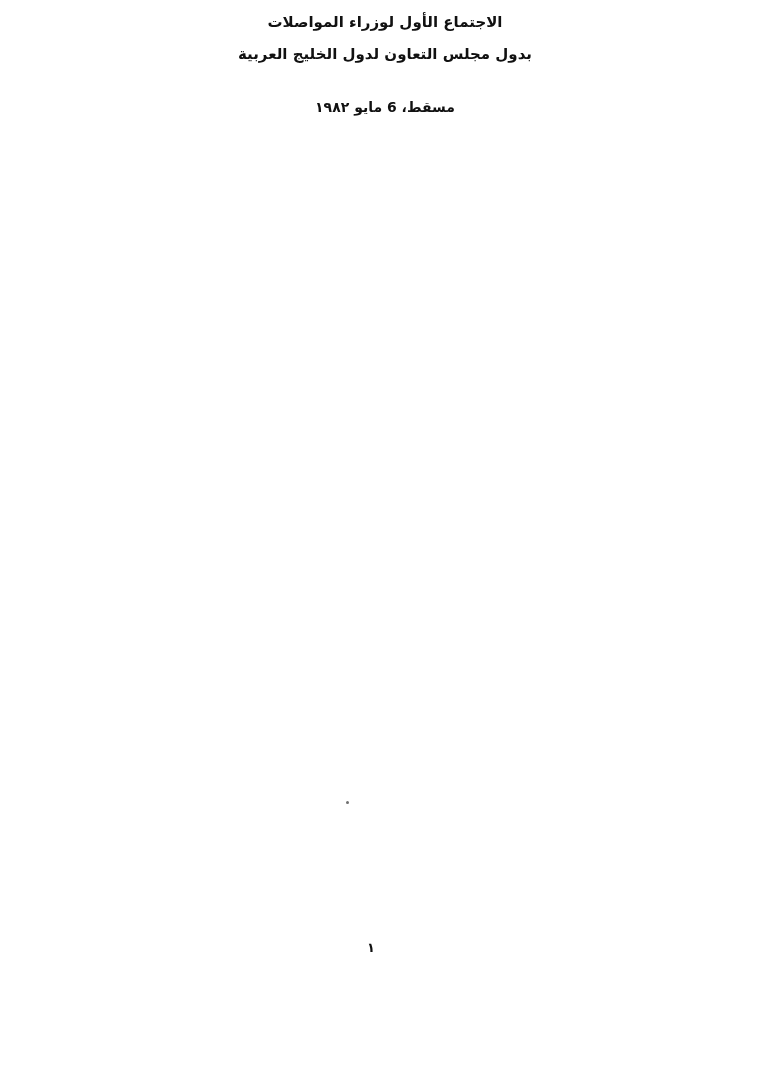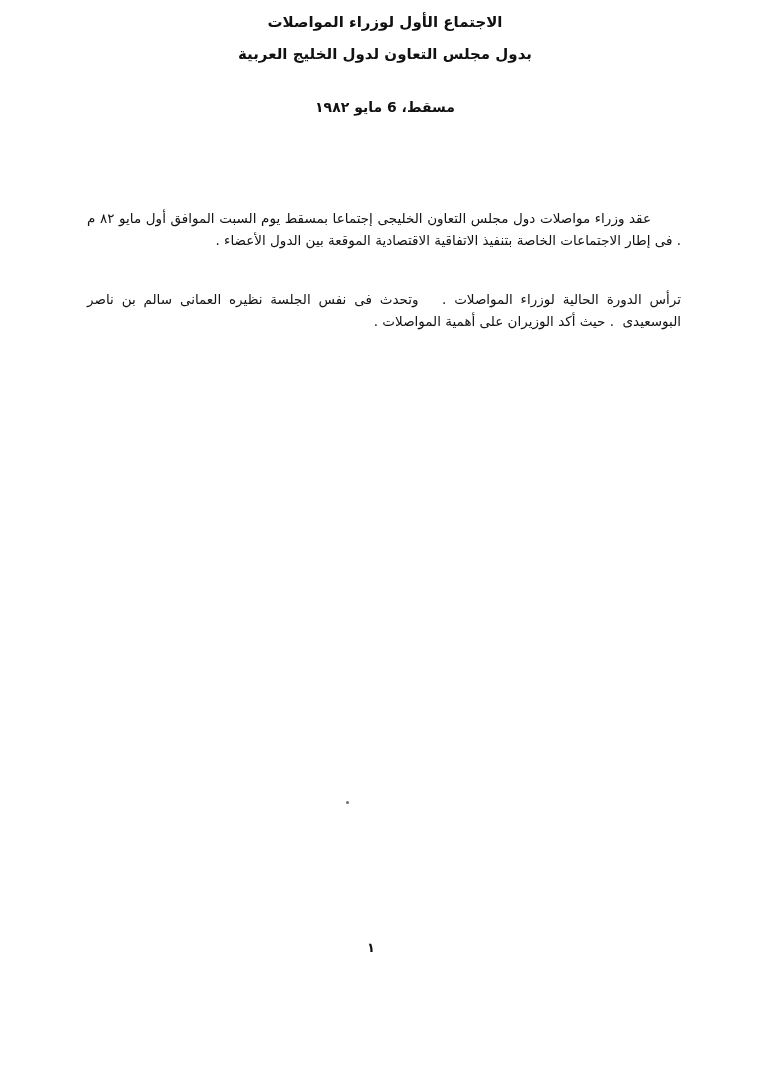--- a/index.html
+++ b/index.html
@@ -84,21 +84,19 @@
 
 <div class="page">
 
   <div class="doc-title-1">الاجتماع الأول لوزراء المواصلات</div>
 
   <div class="doc-title-2">بدول مجلس التعاون لدول الخليج العربية</div>
 
   <div class="doc-date">مسقط، 6 مايو ١٩٨٢</div>
 
   <div class="doc-body">
-    <p class="para indent gap-after">عقد وزراء مواصلات دول مجلس التعاون الخليجى إجتماعا بمسقط يوم السبت الموافق أول مايو ٨٢ م . فى إطار الاجتماعات الخاصة بتنفيذ الاتفاقية الاقتصادية الموقعة بين الدول الأعضاء .</p>
-    <p class="para">ترأس الدورة الحالية لوزراء المواصلات .&nbsp;&nbsp; وتحدث فى نفس الجلسة نظيره العمانى سالم بن ناصر البوسعيدى &nbsp;. حيث أكد الوزيران على أهمية المواصلات .</p>
   </div>
 
   <div class="speck"></div>
 
   <div class="page-number">١</div>
 
 </div>
 
 </body></html>

